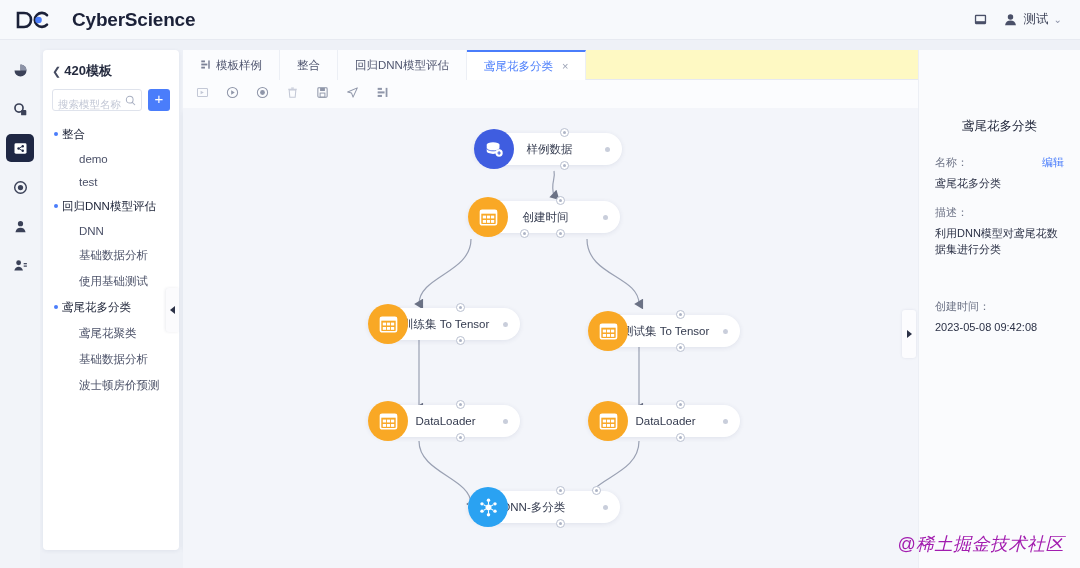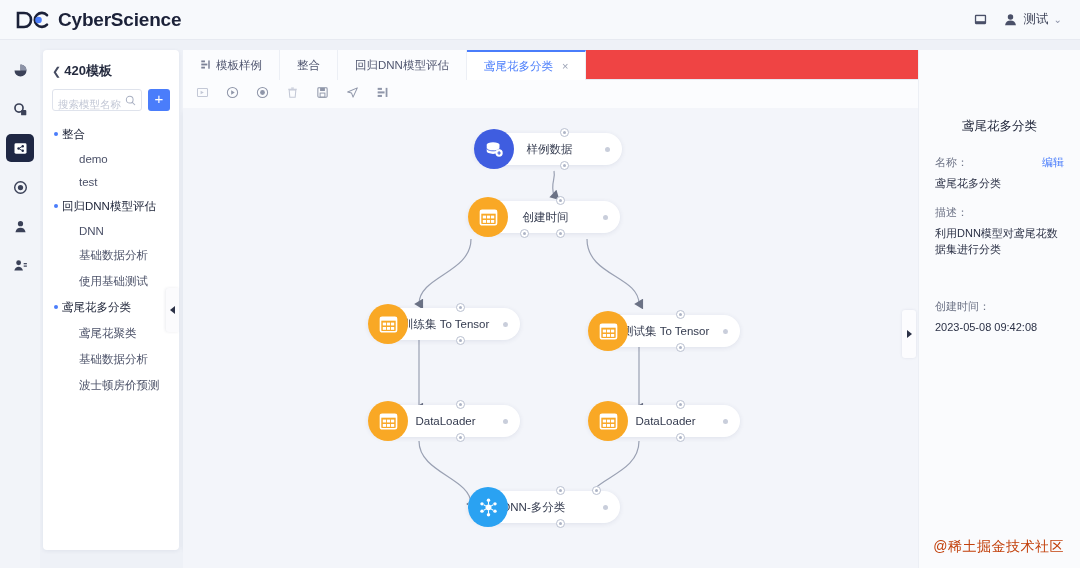--- a/index.html
+++ b/index.html
@@ -10,21 +10,21 @@
     overflow: hidden;
   }
   .app { position: relative; width: 1080px; height: 568px; background: #eef1f7; }
 
   
   .topbar {
     position: absolute; left: 0; top: 0; width: 1080px; height: 40px;
     background: #f7f9fc; display: flex; align-items: center;
     border-bottom: 1px solid #e7eaf1;
   }
-  .logo-wrap { display: flex; align-items: center; margin-left: 16px; gap: 8px; }
+  .logo-wrap { display: flex; align-items: center; margin-left: 16px; gap: 22px; }
   .logo-mark { width: 34px; height: 20px; position: relative; }
   .logo-text { font-size: 19px; font-weight: bold; color: #1b2138; letter-spacing: -0.2px; }
   .topbar-right { margin-left: auto; display: flex; gap: 14px; margin-right: 18px; }
   .tb-icon { width: 16px; height: 16px; color: #4a5068; display: flex; align-items: center; justify-content: center; }
   .user-box { display: flex; align-items: center; gap: 5px; font-size: 12.5px; color: #3e4459; }
   .chev { font-size: 10px; color: #8c93a8; }
 
   
   .rail {
     position: absolute; left: 0; top: 40px; width: 40px; height: 528px;
@@ -128,21 +128,21 @@
   .tri-l { width:0; height:0; border-top:4px solid transparent; border-bottom:4px solid transparent; border-right:5px solid #2b3146; }
   .tri-r { width:0; height:0; border-top:4px solid transparent; border-bottom:4px solid transparent; border-left:5px solid #2b3146; }
 
   
   .work {
     position: absolute; left: 183px; top: 50px; right: 0; bottom: 0;
     background: #f5f7fb;
   }
   .tabs {
     position: absolute; left: 0; top: 0; height: 30px; right: 0;
-    display: flex; background: #ef4444; border-bottom: 1px solid #e6e9f1;
+    display: flex; background: #fef9c3; border-bottom: 1px solid #e6e9f1;
   }
   .tab {
     display: flex; align-items: center; gap: 5px; padding: 0 17px;
     font-size: 11.5px; color: #505670; border-right: 1px solid #eceff5;
     background: #fbfcfe; height: 30px;
   }
   .tab.active {
     color: #4a7dfb; background: #fff;
     border-top: 2px solid #4a7dfb; height: 30px;
   }
@@ -211,21 +211,21 @@
   .prop-label {
     font-size: 11px; color: #6e7487; margin-top: 0px; margin-bottom: 5px;
     display: flex; align-items: center;
   }
   .prop-edit { margin-left: auto; color: #4a7dfb; font-size: 11px; }
   .prop-val { font-size: 11px; color: #2b3146; line-height: 16px; margin-bottom: 14px; }
   .prop-gap { height: 28px; }
 
   .watermark {
     position: absolute; right: 16px; bottom: 12px;
-    font-size: 14px; color: #c2410c; letter-spacing: 0.5px;
+    font-size: 18px; color: #a21caf; letter-spacing: 0.5px; font-style: italic;
   }
 </style>
 </head>
 <body>
 
 <div class="app">
 
   <div class="topbar">
     <div class="logo-wrap">
       <span class="logo-mark">

